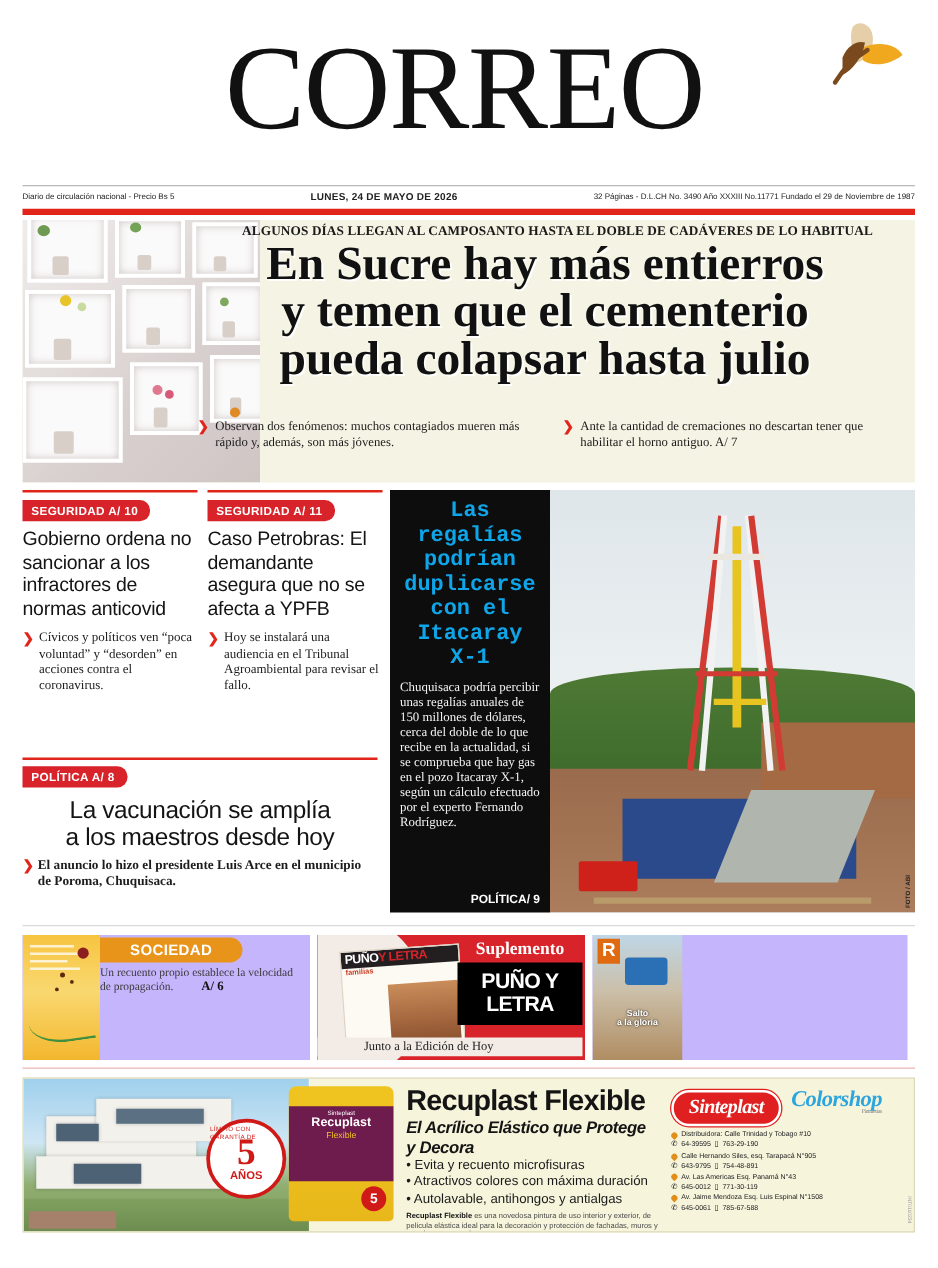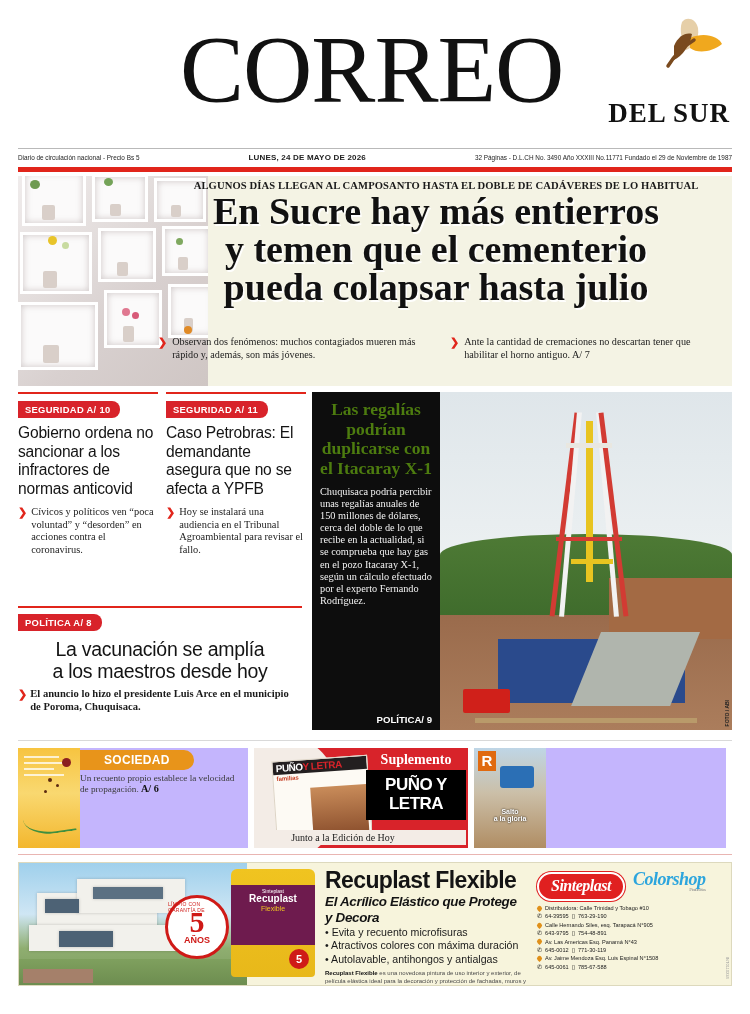--- a/index.html
+++ b/index.html
@@ -149,22 +149,22 @@
     margin-top: 8px; display: flex; gap: 4px;
     font-family: "Liberation Serif", serif; font-size: 10.4px; line-height: 12.6px; color: #1c1c1c;
   }
 
   
   .blackbox {
     position: absolute; left: 312px; top: 392px; width: 128px; height: 338px;
     background: #0d0d0d; color: #fff; padding: 8px 8px 4px 8px;
   }
   .bb-head {
-    font-family: Liberation Serif, serif; font-weight: bold;
-    font-size: 17.5px; line-height: 19.5px; text-align: center; color: #4d7c0f;
+    font-family: Liberation Mono, monospace; font-weight: bold;
+    font-size: 17.5px; line-height: 19.5px; text-align: center; color: #0ea5e9;
   }
   .bb-body {
     margin-top: 8px;
     font-family: "Liberation Serif", serif; font-size: 10.3px; line-height: 12.1px; color: #f2f2f2;
   }
   .bb-foot {
     position: absolute; right: 8px; bottom: 5px;
     font-family: "Liberation Sans", sans-serif; font-weight: bold; font-size: 9.6px; color: #fff;
   }
   .rigphoto {
@@ -218,21 +218,21 @@
   .thumb-chart .dot { position:absolute; border-radius:50%; background:#5c2a10; }
   .thumb-chart .curve { position:absolute; left:8%; bottom:14%; width:84%; height:30%; border-bottom:2px solid #3f8f3f; border-radius:0 0 0 60%; transform: rotate(-8deg);}
   .promo-txt { padding: 2px 4px 2px 0; flex: 1; }
   .promo-head {
     font-family: "Liberation Sans", sans-serif; font-weight: bold;
     font-size: 13.4px; line-height: 15.5px; color: #131313; margin-top: 3px; letter-spacing: -.3px;
   }
   .promo-sub {
     font-family: "Liberation Serif", serif; font-size: 9.2px; line-height: 10.8px; color: #3a3a3a; margin-top: 3px;
   }
-  .promo-sub b { color: #111; font-size: 10.2px; }
+  .promo-sub b { color: #111; font-size: 10.2px; margin-left: 20px; }
   .sup-left {
     position: absolute; left: 0; top: 0; width: 118px; height: 100%;
     background: #d8232a; overflow: hidden;
   }
   .sup-circle {
     position:absolute; left:-34px; top:-14px; width:120px; height:128px;
     border-radius:50%; background:#f3ece6;
   }
   .sup-paper {
     position: absolute; left: 20px; top: 10px; width: 96px; height: 82px;
@@ -352,21 +352,20 @@
 
 
     <div class="correo-wrap">
       <div class="correo-title">CORREO</div>
       <svg class="leaf" viewBox="0 0 72 58">
         <path d="M30 6 C34 0 44 2 46 12 C48 24 40 32 34 34 C30 26 27 14 30 6 Z" fill="#e6cfa8"></path>
         <path d="M38 22 C52 16 66 20 70 28 C60 36 46 38 38 32 Z" fill="#f0a81e"></path>
         <path d="M22 30 C26 20 34 16 40 18 C38 30 30 40 22 44 Z" fill="#7a4a1e"></path>
         <path d="M16 50 C22 40 32 30 42 24" stroke="#7a4a1e" stroke-width="3.5" fill="none" stroke-linecap="round"></path>
       </svg>
-      <div class="delsur">DEL SUR</div>
     </div>
   </div>
 
   <div class="infobar">
     <span>Diario de circulación nacional - Precio Bs 5</span>
     <span class="date">LUNES, 24 DE MAYO DE 2026</span>
     <span>32 Páginas - D.L.CH No. 3490 Año XXXIII No.11771 Fundado el 29 de Noviembre de 1987</span>
   </div>
   <div class="redrule"></div>
 

